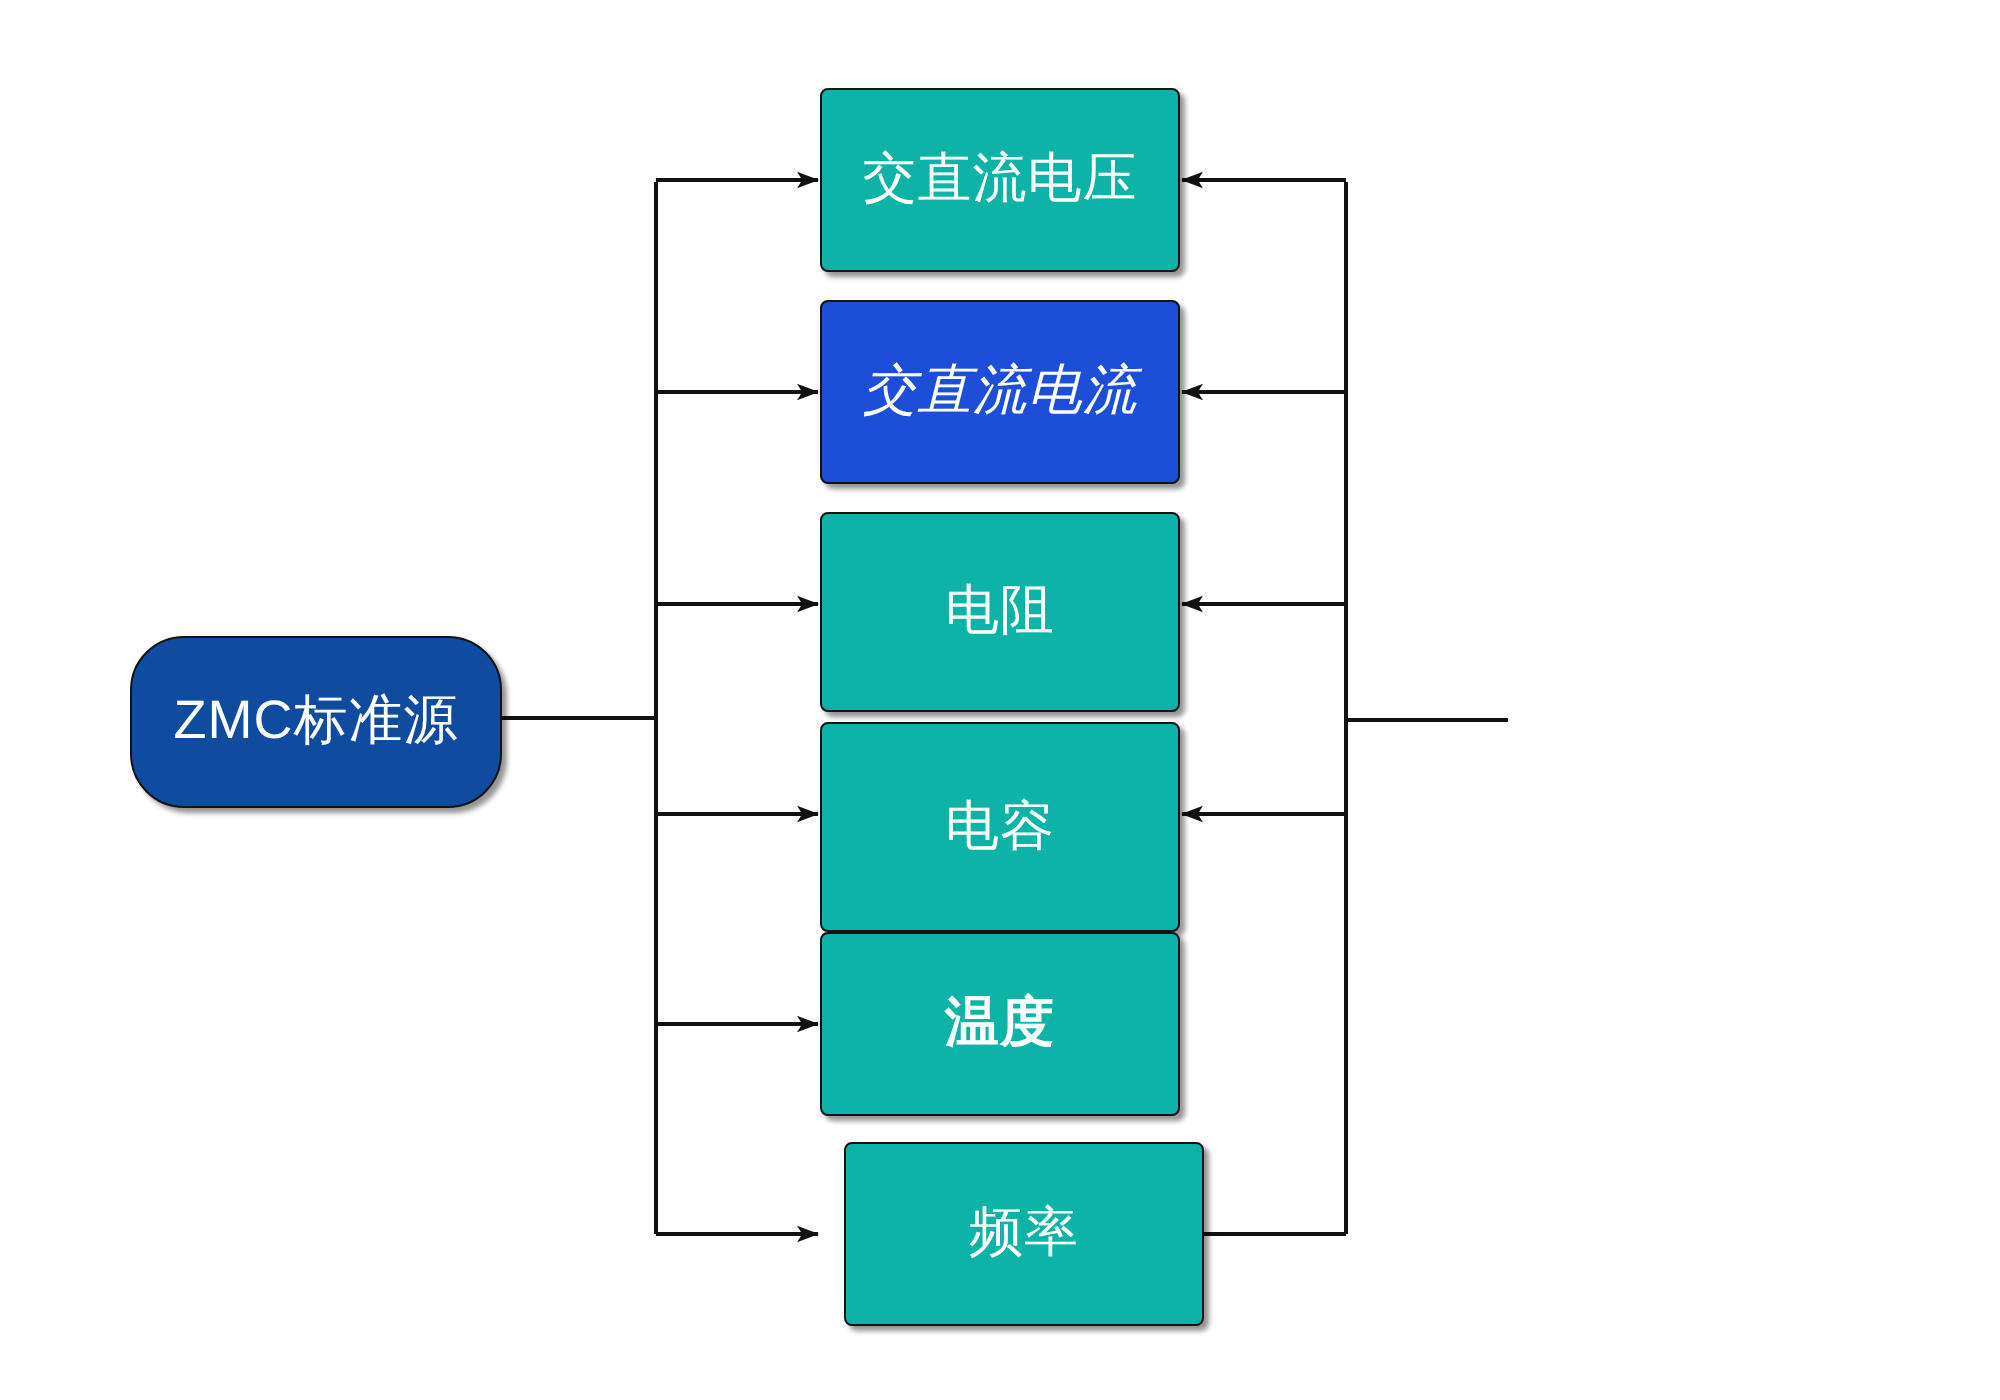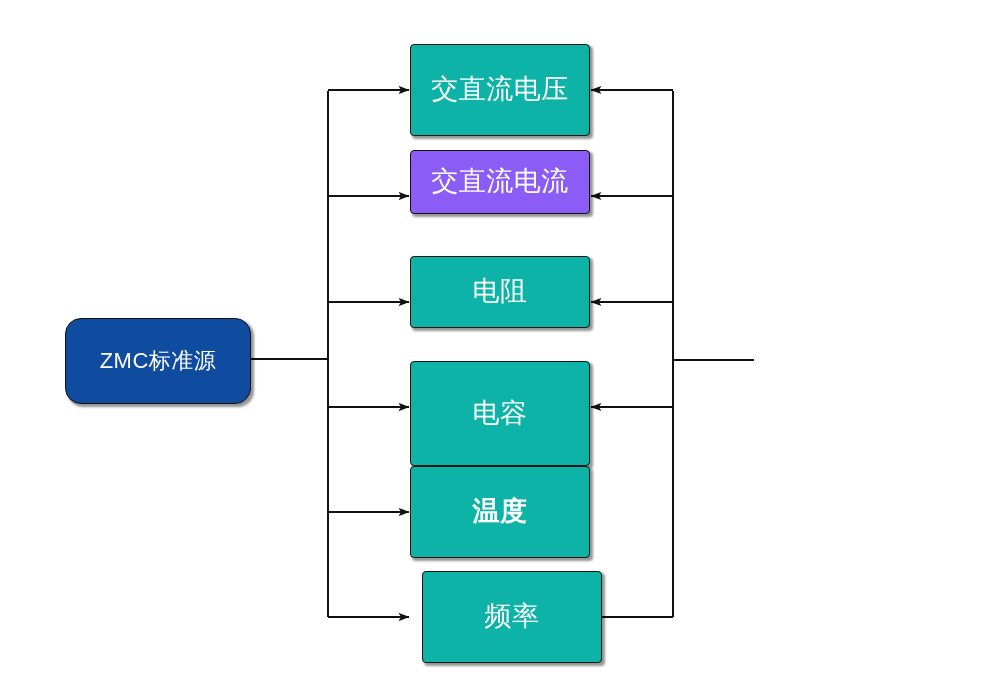--- a/index.html
+++ b/index.html
@@ -36,22 +36,22 @@
     border: 1.6px solid #121212;
     color: #ffffff;
     text-align: center;
     line-height: 1.15;
     white-space: nowrap;
     box-shadow: 2.5px 2.5px 2.5px rgba(0,0,0,0.42);
     letter-spacing: 0.5px;
   }
   .node-endpoint {
     background: #0F4C9F;
-    font-size: 22px;
-    border-radius: 16px;
+    font-size: 27px;
+    border-radius: 27px;
   }
   .node-param {
     background: #0DB3A6;
     font-size: 27px;
   }
 </style>
 </head>
 <body>
 
 <div id="canvas">
@@ -87,24 +87,24 @@
 
   <div class="node node-endpoint" id="node-source" style="left: 65px; top: 318px; width: 186px; height: 86px; background: rgb(15, 76, 159);">
     <span>ZMC标准源</span>
   </div>
 
 
   <div id="param-nodes">
       <div class="node node-param" style="left: 410px; top: 44px; width: 180px; height: 92px; background: rgb(13, 179, 166);">
         <span>交直流电压</span>
       </div>
-      <div class="node node-param" style="left: 410px; top: 150px; width: 180px; height: 64px; background: #8b5cf6;">
+      <div class="node node-param" style="left: 410px; top: 150px; width: 180px; height: 92px; background: #1d4ed8; font-style: italic;">
         <span>交直流电流</span>
       </div>
-      <div class="node node-param" style="left: 410px; top: 256px; width: 180px; height: 72px; background: rgb(13, 179, 166);">
+      <div class="node node-param" style="left: 410px; top: 256px; width: 180px; height: 100px; background: rgb(13, 179, 166);">
         <span>电阻</span>
       </div>
       <div class="node node-param" style="left: 410px; top: 361px; width: 180px; height: 105px; background: rgb(13, 179, 166);">
         <span>电容</span>
       </div>
       <div class="node node-param" style="left: 410px; top: 466px; width: 180px; height: 92px; background: rgb(13, 179, 166); font-weight: bold;">
         <span>温度</span>
       </div>
       <div class="node node-param" style="left: 422px; top: 571px; width: 180px; height: 92px; background: rgb(13, 179, 166);">
         <span>频率</span>

